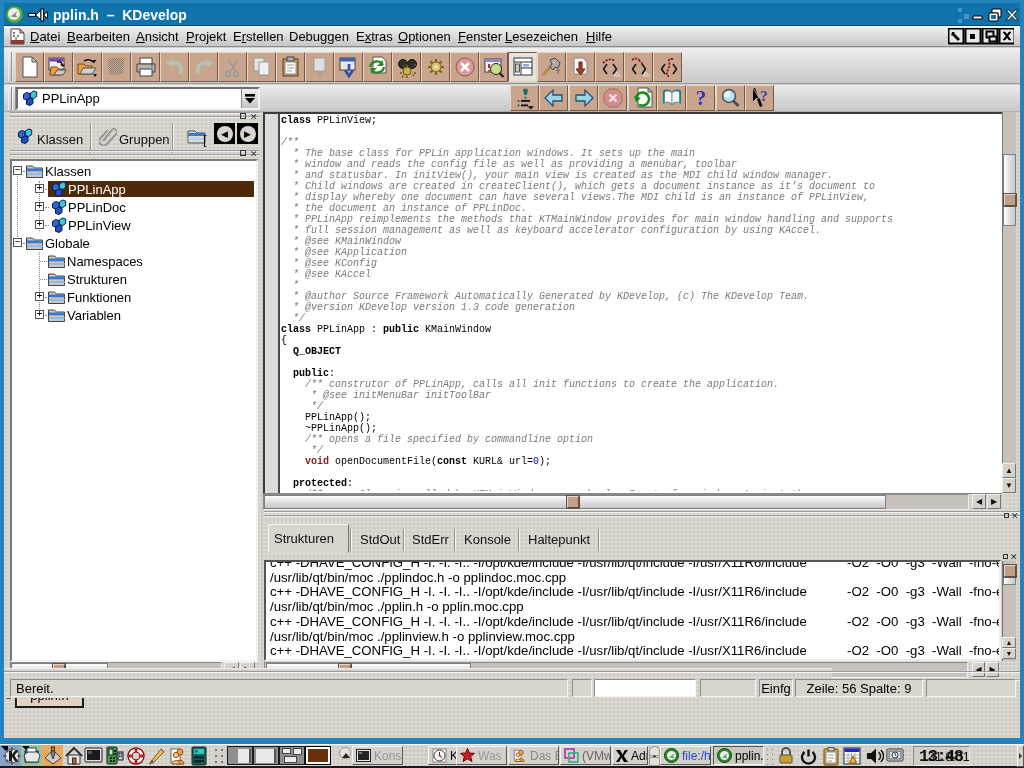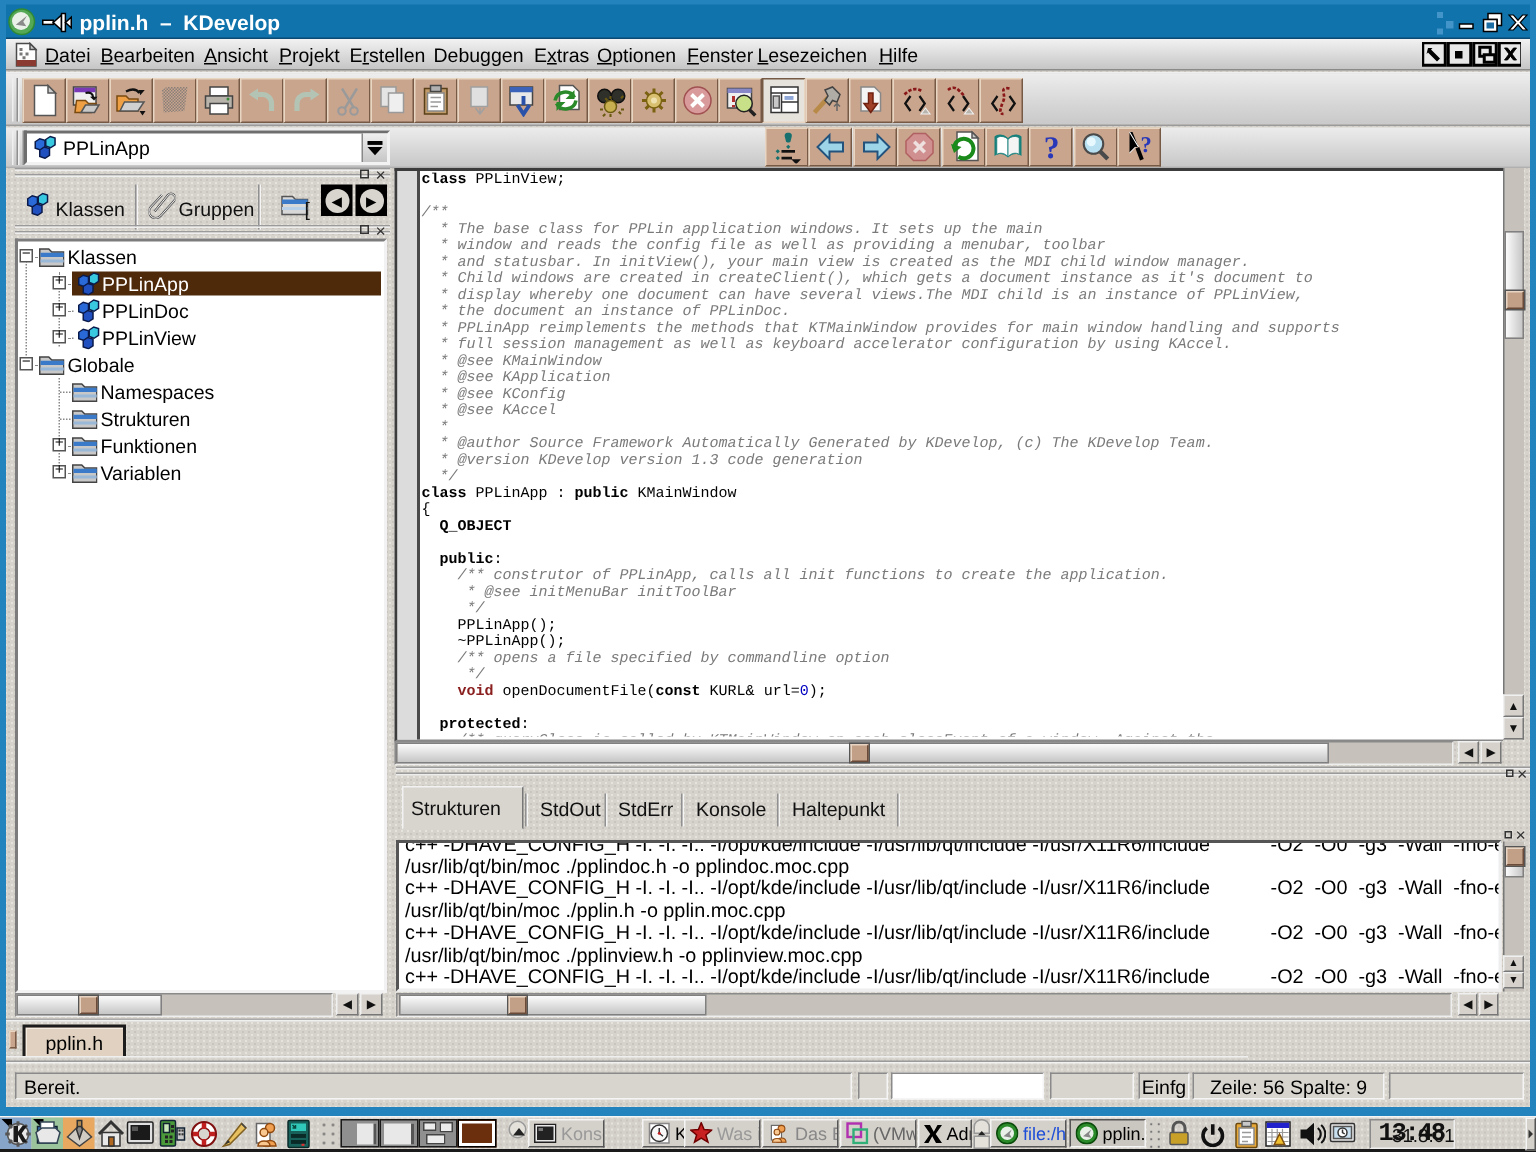--- a/index.html
+++ b/index.html
@@ -44,21 +44,21 @@
 #code .n{color:#0000c0;}
 
 #console{position:absolute;left:264px;top:511px;width:756px;height:167px;}
 .ctab{position:absolute;height:24px;display:flex;align-items:center;font-size:13px;color:#111;}
 #consframe{position:absolute;left:0;top:49px;width:737px;height:101px;background:#fff;border:2px solid;border-color:#555 #eee #eee #555;overflow:hidden;}
 #constext{position:absolute;left:4px;top:-6px;width:820px;height:112px;font-size:13.2px;line-height:14.7px;white-space:pre;color:#000;overflow:hidden;}
 
 #mditabs{position:absolute;left:4px;top:678px;width:1016px;height:30px;background:#d6d2cc;background-image:radial-gradient(circle, #c9c5be 24%, rgba(0,0,0,0) 26%),radial-gradient(circle, #e6e2dc 24%, rgba(0,0,0,0) 26%);background-size:4px 4px;background-position:0 0,2px 2px;}
 #ftab{position:absolute;left:11px;top:5px;width:69px;height:25px;background:#e0d1c0;border:2px solid #1c1c1c;box-shadow:inset 1px 1px 0 #f6ede2;display:flex;align-items:center;justify-content:center;font-size:13px;}
 
-#statusbar{position:absolute;left:4px;top:704px;width:828px;height:30px;background:#d6d2cc;background-image:radial-gradient(circle, #c9c5be 24%, rgba(0,0,0,0) 26%),radial-gradient(circle, #e6e2dc 24%, rgba(0,0,0,0) 26%);background-size:4px 4px;background-position:0 0,2px 2px;border-top:1px solid #efefef;}
+#statusbar{position:absolute;left:4px;top:668px;width:828px;height:30px;background:#d6d2cc;background-image:radial-gradient(circle, #c9c5be 24%, rgba(0,0,0,0) 26%),radial-gradient(circle, #e6e2dc 24%, rgba(0,0,0,0) 26%);background-size:4px 4px;background-position:0 0,2px 2px;border-top:1px solid #efefef;}
 .spanel{position:absolute;top:10px;height:18px;border:1px solid;border-color:#8a8a8a #f5f5f5 #f5f5f5 #8a8a8a;font-size:13px;display:flex;align-items:center;background:#d8d5cf;}
 
 #taskbar{position:absolute;left:0;top:744px;width:1024px;height:24px;background:#d4d0ca;background-image:radial-gradient(circle, #c9c5be 24%, rgba(0,0,0,0) 26%),radial-gradient(circle, #e6e2dc 24%, rgba(0,0,0,0) 26%);background-size:4px 4px;background-position:0 0,2px 2px;border-top:1px solid #f5f5f5;border-bottom:2px solid #1a1a1a;}
 .qicon{position:absolute;top:0px;width:21px;height:21px;display:flex;align-items:center;justify-content:center;}
 .pcell{position:absolute;top:1px;width:26px;height:19px;background:#8f8f8f;border:1px solid #1a1a1a;}
 .tkbtn{position:absolute;top:1px;height:19px;background:#d4d0ca;border:1px solid;border-color:#f5f5f5 #555 #555 #f5f5f5;display:flex;align-items:center;font-size:12px;white-space:nowrap;overflow:hidden;}
 .tray{position:absolute;top:1px;width:22px;height:20px;display:flex;align-items:center;justify-content:center;}
 </style></head>
 <body>
 <svg width="0" height="0" style="position:absolute">

